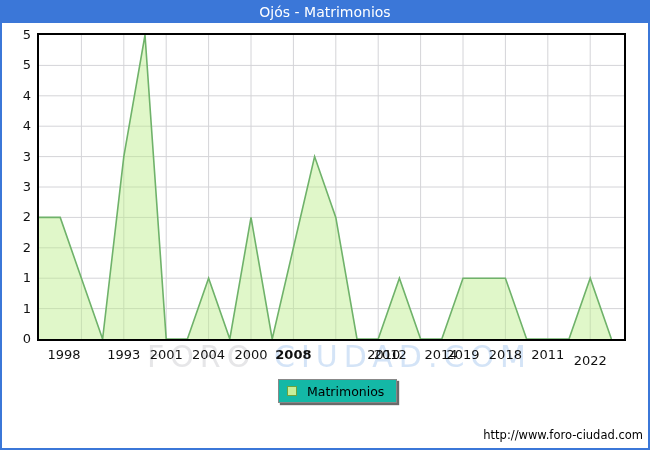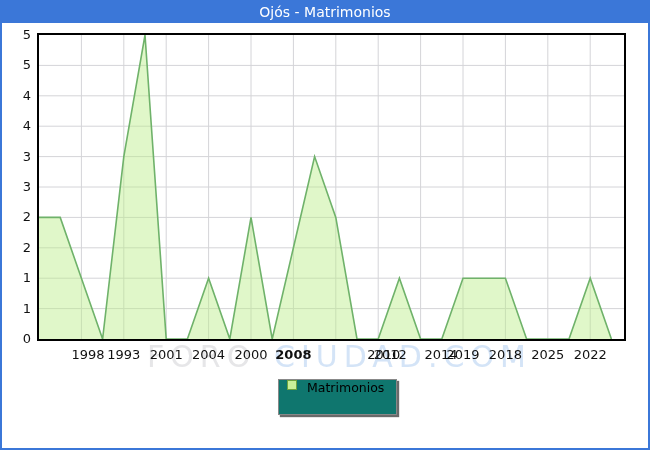--- a/index.html
+++ b/index.html
@@ -30,24 +30,24 @@
   }
   .watermark{
     position:absolute;left:133px;top:336px;height:38px;
     font-size:30px;letter-spacing:6px;line-height:38px;
     white-space:nowrap;z-index:3;pointer-events:none;margin-left:12px;
   }
   .wm-a{color:rgba(210,210,214,0.55);}
   .wm-b{color:rgba(160,196,238,0.45);}
   .xlabels,.ylabels{position:absolute;left:0;top:0;z-index:4;}
   .legend{
-    position:absolute;left:276px;top:377px;height:36px;
-    background:#0f766e;border:1px solid #888888;
+    position:absolute;left:276px;top:377px;height:24px;
+    background:#14b8a6;border:1px solid #888888;
     box-shadow:2px 2px 1px rgba(80,80,80,0.85);
-    display:flex;align-items:flex-start;padding:0 12px 0 8px;z-index:5;
+    display:flex;align-items:center;padding:0 12px 0 8px;z-index:5;
   }
   .legend .swatch{
     width:10px;height:10px;border:1px solid #6da33e;background:#c8ef9a;
     display:inline-block;margin-right:10px;
   }
   .legend .lab{font-size:12.5px;color:#000;}
   .footer{
     position:absolute;right:5px;top:426px;font-size:11.5px;color:#000;z-index:5;
   }
 </style>
@@ -98,38 +98,39 @@
       <div class="tick" style="top: 116.2px;">4</div>
       <div class="tick" style="top: 146.6px;">3</div>
       <div class="tick" style="top: 177px;">3</div>
       <div class="tick" style="top: 207.4px;">2</div>
       <div class="tick" style="top: 237.8px;">2</div>
       <div class="tick" style="top: 268.2px;">1</div>
       <div class="tick" style="top: 298.6px;">1</div>
       <div class="tick" style="top: 329px;">0</div>
     </div>
   <div class="xlabels" id="xlabels">
-      <div class="tick" style="left: 64px;">1998</div>
+      <div class="tick" style="left: 40px;">1998</div>
       <div class="tick" style="left: 99.8px;">1993</div>
       <div class="tick" style="left: 142.2px;">2001</div>
       <div class="tick" style="left: 184.6px;">2004</div>
       <div class="tick" style="left: 227px;">2000</div>
       <div class="tick" style="left: 269.4px; font-weight: bold;">2008</div>
       <div class="tick" style="left: 311.8px; margin-left: 48px;">2010</div>
       <div class="tick" style="left: 354.2px; margin-left: 12px;">2012</div>
       <div class="tick" style="left: 417px;">2014</div>
       <div class="tick" style="left: 439px;">2019</div>
       <div class="tick" style="left: 481.4px;">2018</div>
-      <div class="tick" style="left: 523.8px;">2025</div>
-      <div class="tick" style="left: 566.2px;">2022</div>
+      <div class="tick" style="left: 523.8px;">2011</div>
+      <div class="tick" style="left: 566.2px; margin-top: 6px;">2022</div>
     </div>
 
   <div class="watermark">
     <span class="wm-a">FORO-</span><span class="wm-b">CIUDAD.COM</span>
   </div>
 
   <div class="legend">
     <span class="swatch"></span>
     <span class="lab">Matrimonios</span>
   </div>
 
+  <div class="footer">http://www.foro-ciudad.com</div>
 
 </div>
 
 </body></html>

